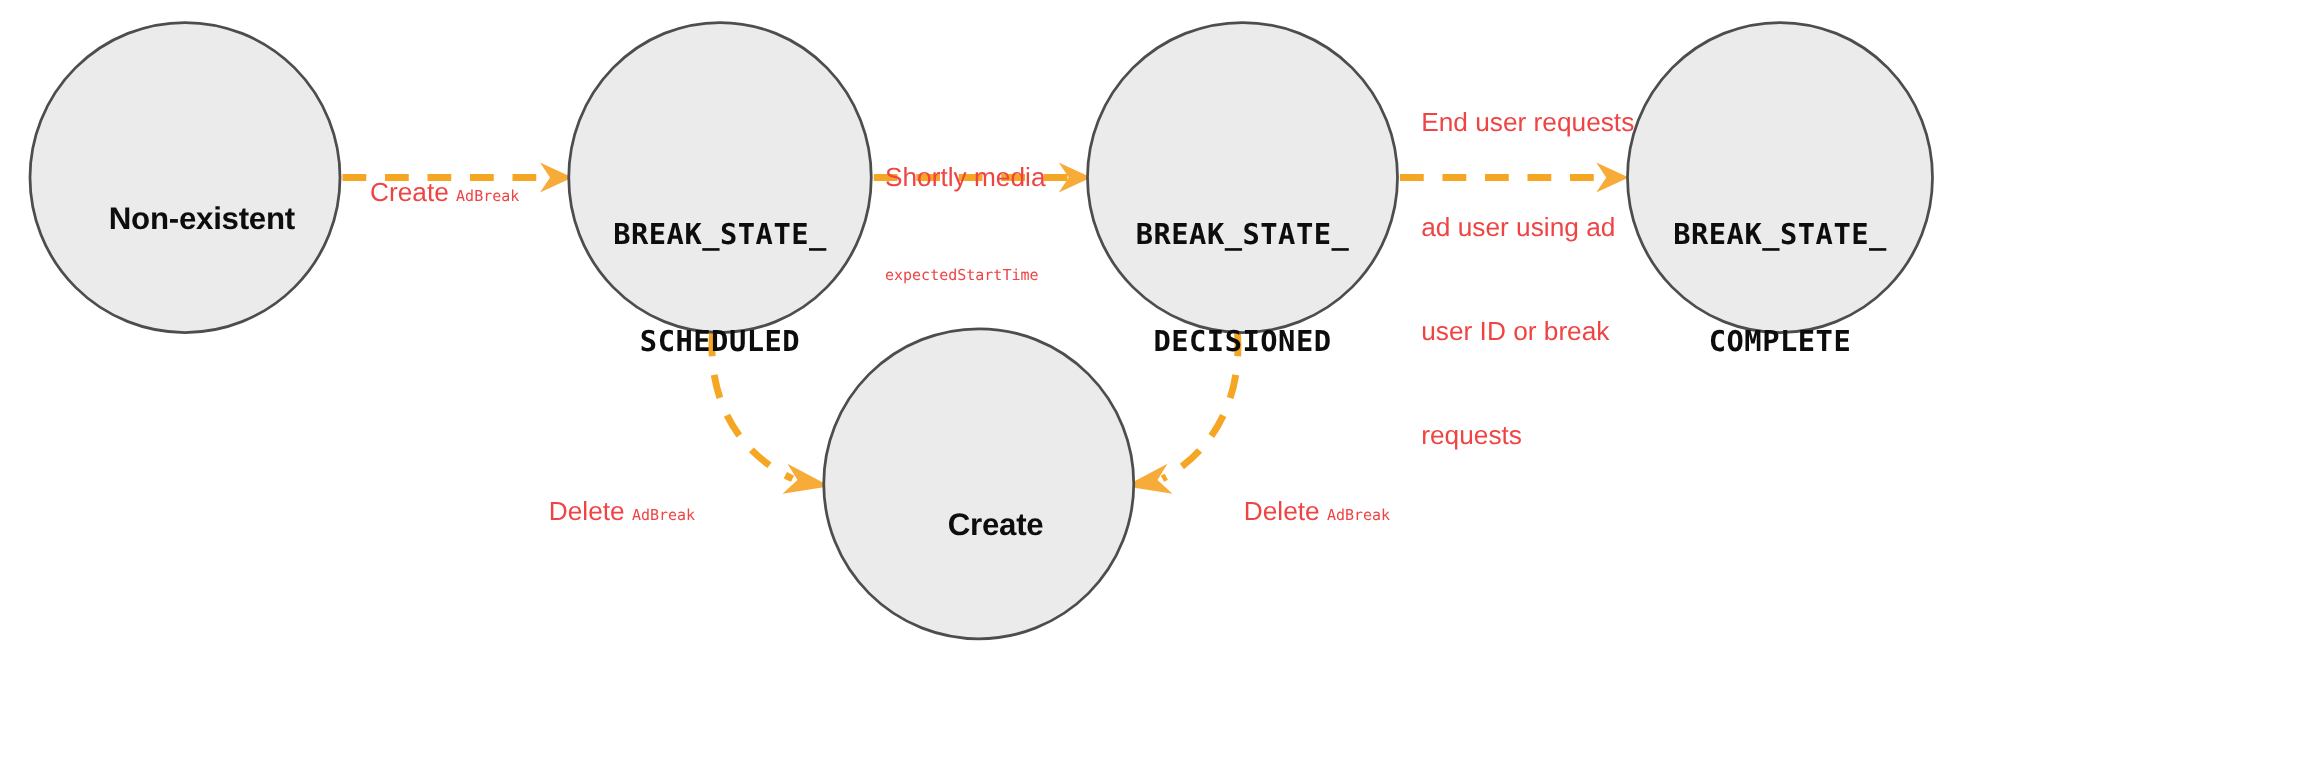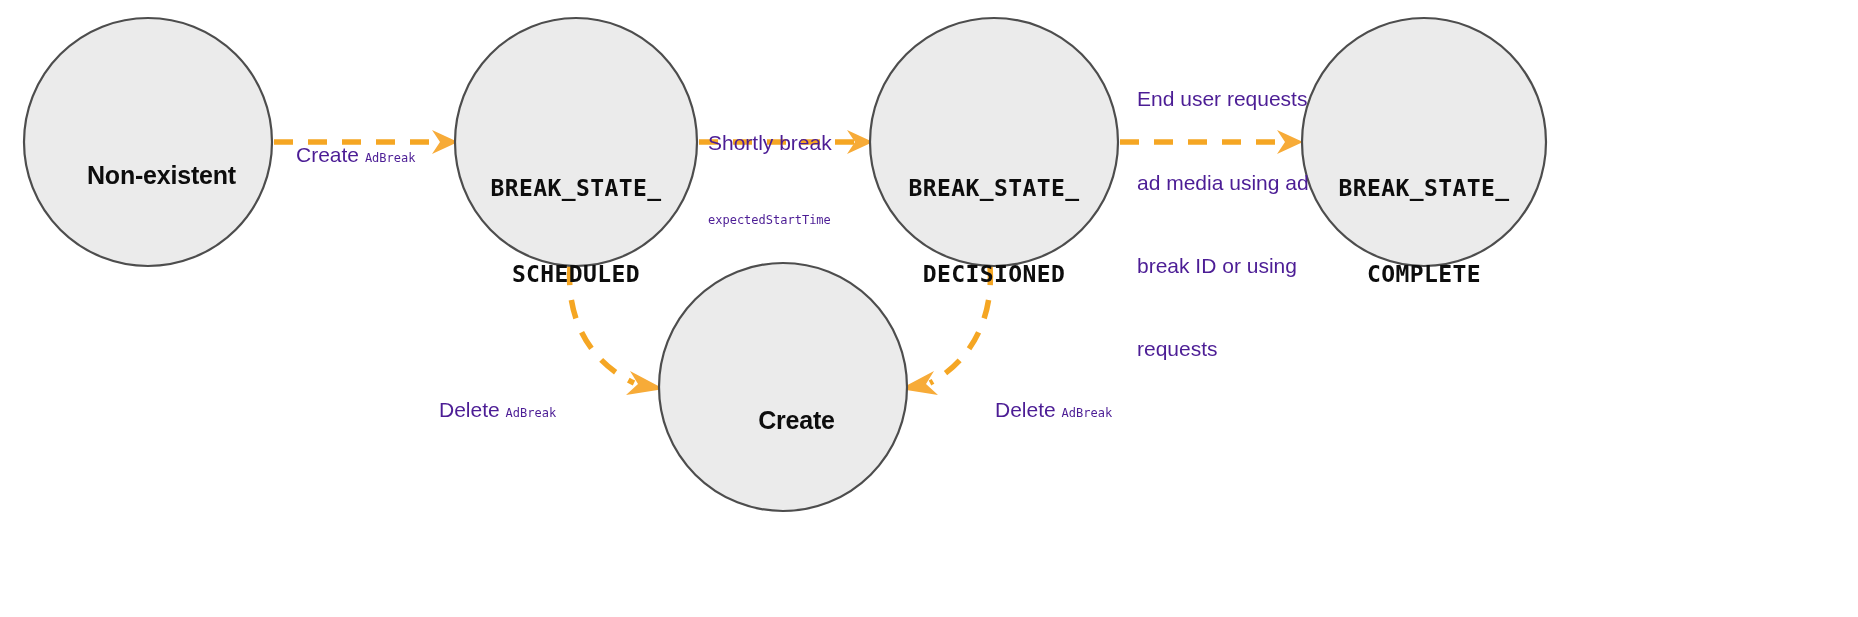--- a/index.html
+++ b/index.html
@@ -48,21 +48,21 @@
     text-align: center;
   }
   .node-label.mono {
     font-family: "DejaVu Sans Mono", monospace;
     font-weight: bold;
     font-size: 23px;
     letter-spacing: 0.4px;
   }
   .edge-label {
     position: absolute;
-    color: #4c1d95;
+    color: #ef4444;
     line-height: 1.32;
     font-size: 21px;
     white-space: pre;
     pointer-events: none;
   }
   .edge-label .sans {
     font-family: "Liberation Sans", sans-serif;
   }
   .edge-label .mono {
     font-family: "DejaVu Sans Mono", monospace;
@@ -143,28 +143,28 @@
 
   <div class="node-label plain" style="left:659px; top:374px; width:248px;">
     <span>Create</span>
   </div>
 
   <div class="edge-label" style="left:296px; top:86px;">
     <span class="line"><span class="sans">Create </span><span class="mono">AdBreak</span></span>
   </div>
 
   <div class="edge-label" style="left:708px; top:74px;">
-    <span class="line sans">Shortly break</span>
+    <span class="line sans">Shortly media</span>
     <span class="line mono">expectedStartTime</span>
   </div>
 
   <div class="edge-label" style="left:1137px; top:30px;">
     <span class="line sans">End user requests</span>
-    <span class="line sans">ad media using ad</span>
-    <span class="line sans">break ID or using</span>
+    <span class="line sans">ad user using ad</span>
+    <span class="line sans">user ID or break</span>
     <span class="line sans">requests</span>
   </div>
 
   <div class="edge-label" style="left:439px; top:341px;">
     <span class="line"><span class="sans">Delete </span><span class="mono">AdBreak</span></span>
   </div>
 
   <div class="edge-label" style="left:995px; top:341px;">
     <span class="line"><span class="sans">Delete </span><span class="mono">AdBreak</span></span>
   </div>

